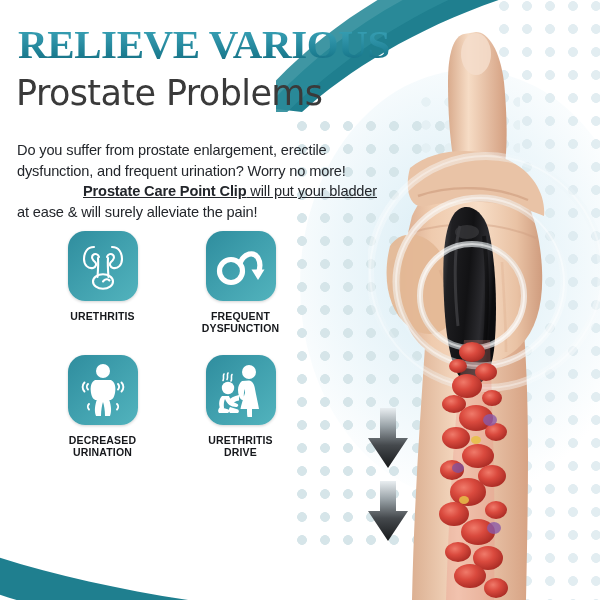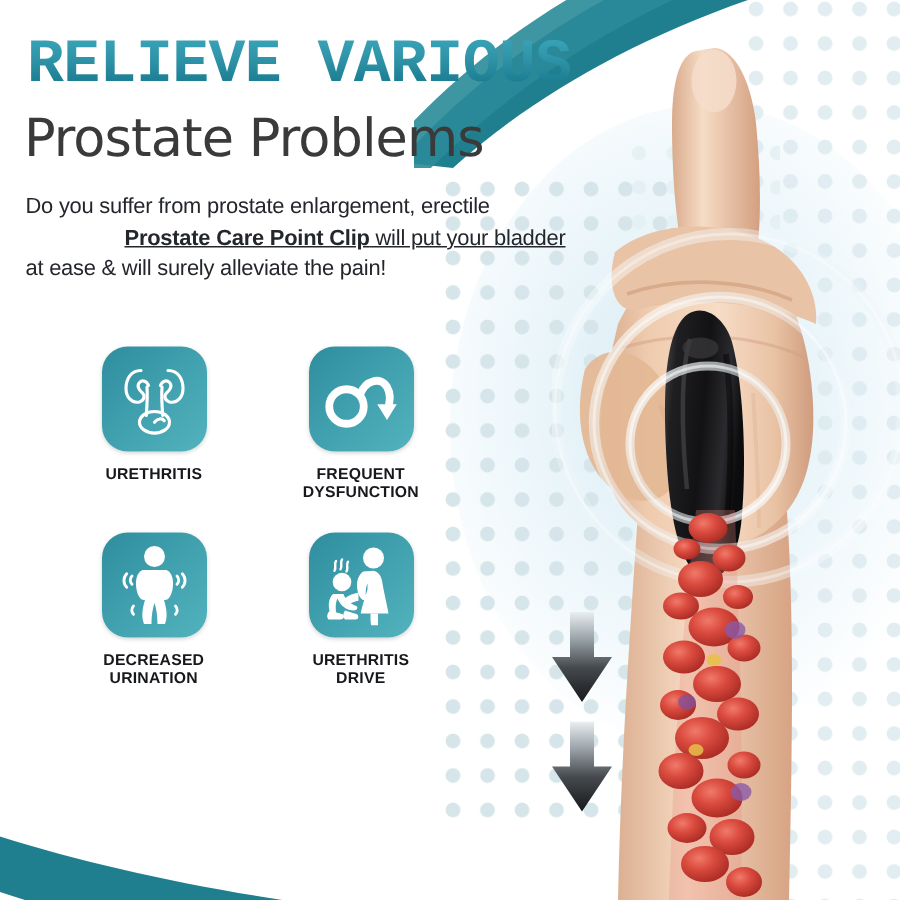--- a/index.html
+++ b/index.html
@@ -25,30 +25,30 @@
         background:radial-gradient(ellipse at 45% 45%, rgba(208,232,242,.85) 0%, rgba(223,240,247,.5) 45%, rgba(255,255,255,0) 72%);}
 
   
   .swoosh{position:absolute;pointer-events:none;}
   #swoosh-tr{right:-6px;top:-78px;width:330px;height:190px;}
   #swoosh-bl{left:-60px;bottom:-86px;width:690px;height:180px;}
 
   
   #headline{position:absolute;left:18px;top:24px;
      font-size:41px;line-height:1;font-weight:700;letter-spacing:-.4px;
-     font-family:Liberation Mono, monospace;
+     font-family:Liberation Serif, serif;
      background:linear-gradient(180deg,#3aa5b8 0%,#2f93a8 38%,#1d7f93 72%,#16687c 100%);
      -webkit-background-clip:text;background-clip:text;color:transparent;
      -webkit-text-fill-color:transparent;white-space:nowrap;}
   #subhead{position:absolute;left:16px;top:76px;color:#3a3a3a;
      font-size:35px;line-height:1;font-weight:400;letter-spacing:-.6px;
      font-family:"DejaVu Sans","Liberation Sans",sans-serif;white-space:nowrap;}
 
   
-  #body-copy{position:absolute;left:17px;top:128px;width:372px;
+  #body-copy{position:absolute;left:17px;top:140px;width:372px;
      color:#23262b;font-size:14.6px;line-height:1.42;letter-spacing:-.15px;}
   #body-copy .ln{display:block;white-space:nowrap;}
   #body-copy .ind{padding-left:66px;text-decoration:underline;}
   #body-copy b{font-weight:700;}
 
   
   #cards{position:absolute;left:53px;top:231px;width:250px;}
   .row{display:flex;gap:39px;}
   .cell{width:99px;display:flex;flex-direction:column;align-items:center;}
   .tile{width:70px;height:70px;border-radius:17px;
@@ -201,20 +201,21 @@
   <svg class="swoosh" id="swoosh-bl" viewBox="0 0 690 180">
     <path d="M0 30 C160 96 420 126 690 118 L690 156 C410 164 150 132 0 66 Z" fill="#1f7f8f"></path>
     <path d="M0 86 C160 150 420 178 690 172 L690 196 L0 196 Z" fill="#2a8b99" opacity=".92"></path>
   </svg>
 
   <div id="headline">RELIEVE VARIOUS</div>
   <div id="subhead">Prostate Problems</div>
 
   <div id="body-copy">
     <span class="ln">Do you suffer from prostate enlargement, erectile</span>
+    <span class="ln">dysfunction, and frequent urination? Worry no more!</span>
     <span class="ln ind"><b>Prostate Care Point Clip</b><span> will put your bladder</span></span>
     <span class="ln">at ease &amp; will surely alleviate the pain!</span>
   </div>
 
   <div id="cards">
 
     <div class="row">
 
       <div class="cell">
         <div class="tile">

